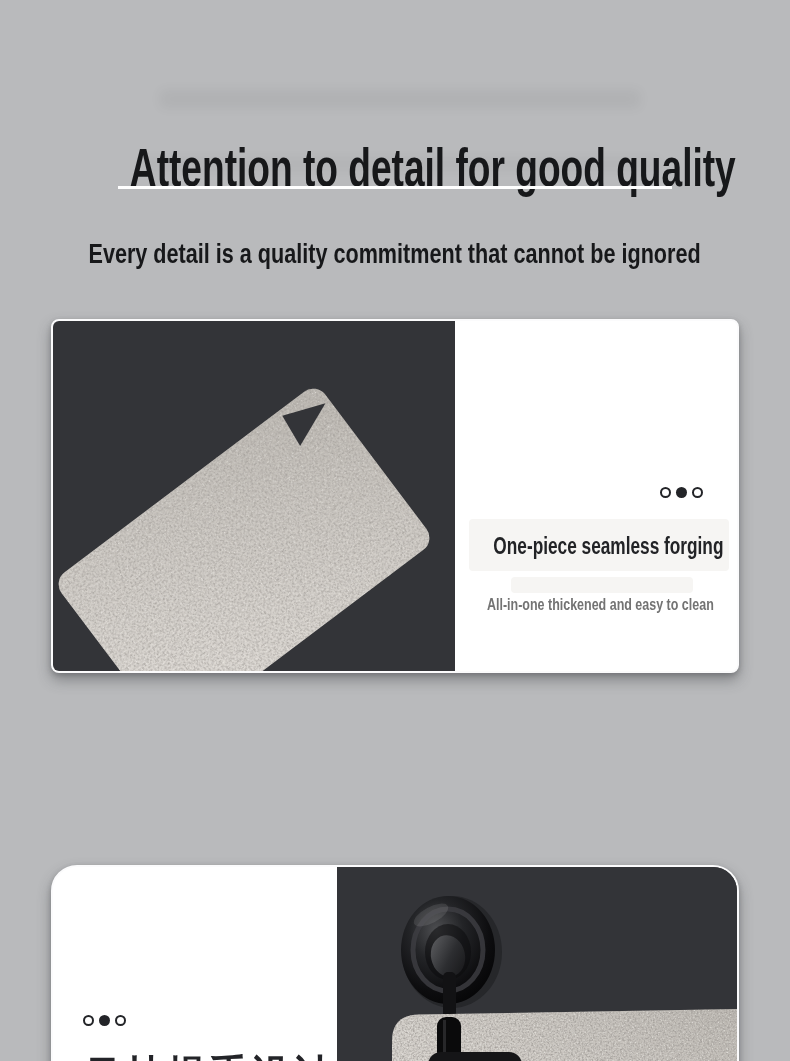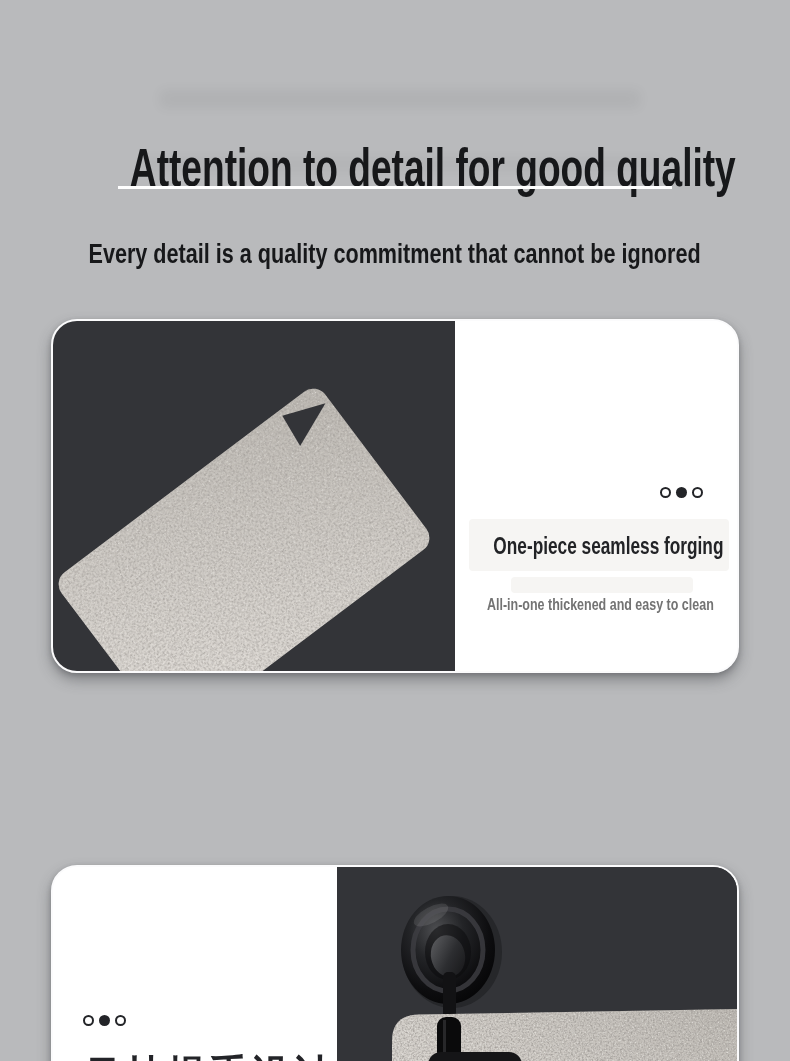--- a/index.html
+++ b/index.html
@@ -15,21 +15,21 @@
     font-size:53px;font-weight:bold;color:var(--ink,#17181a);line-height:1.05;}
   .hero-sub{position:absolute;top:211px;left:0;width:100%;text-align:center;
     font-size:27px;font-weight:bold;color:var(--ink,#17181a);margin-top:28px;}
   .sqz{display:inline-block;white-space:nowrap;transform:scaleX(var(--sx,.75));transform-origin:center top;}
   .divider{position:absolute;top:186px;left:118px;width:554px;height:3px;background:var(--divider,#fff);}
 
   
   .card{position:absolute;left:51px;width:688px;background:#fff;
     border:2px solid #fbfbfc;border-radius:26px;overflow:hidden;box-sizing:border-box;
     box-shadow:0 7px 14px rgba(58,60,64,.42),0 2px 5px rgba(58,60,64,.28);}
-  #card1{top:319px;height:354px;}
+  #card1{top:319px;height:354px;border-radius:8px;}
   #card2{top:865px;height:330px;}
 
   .panel{position:absolute;top:0;bottom:0;}
   .panel.dark{background:var(--panel-dark,#333438);}
   .panel.light{background:var(--card-white,#fff);}
 
   #card1 .panel.dark{left:0;width:402px;}
   #card1 .panel.light{left:402px;right:0;}
   #card2 .panel.light{left:0;width:284px;}
   #card2 .panel.dark{left:284px;right:0;}

